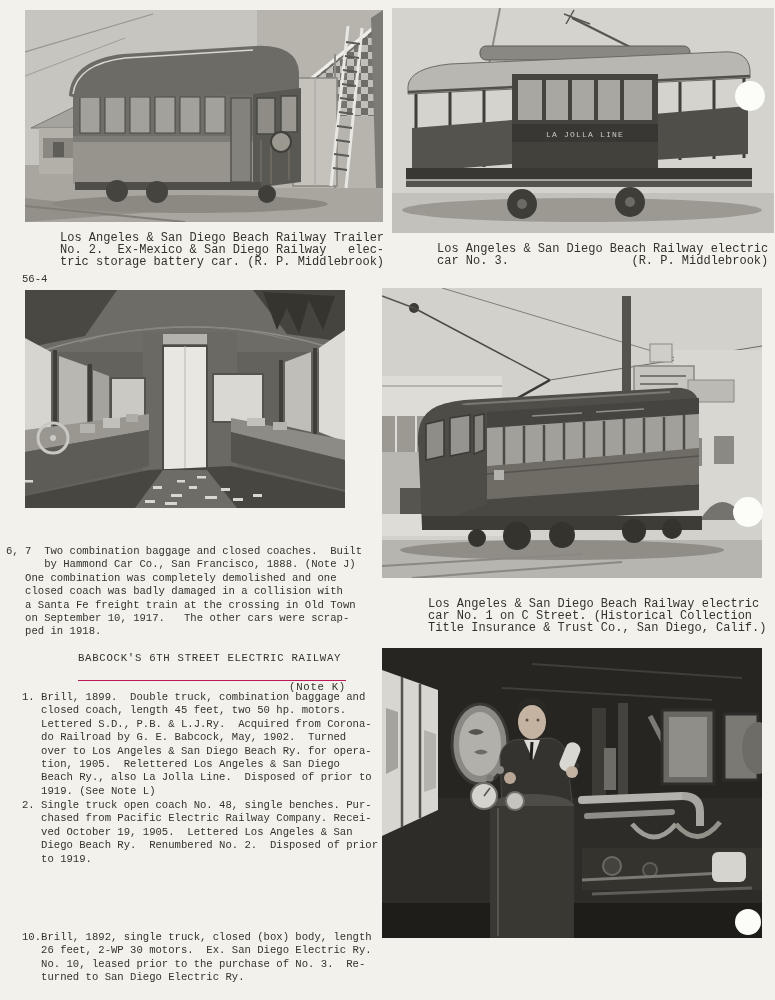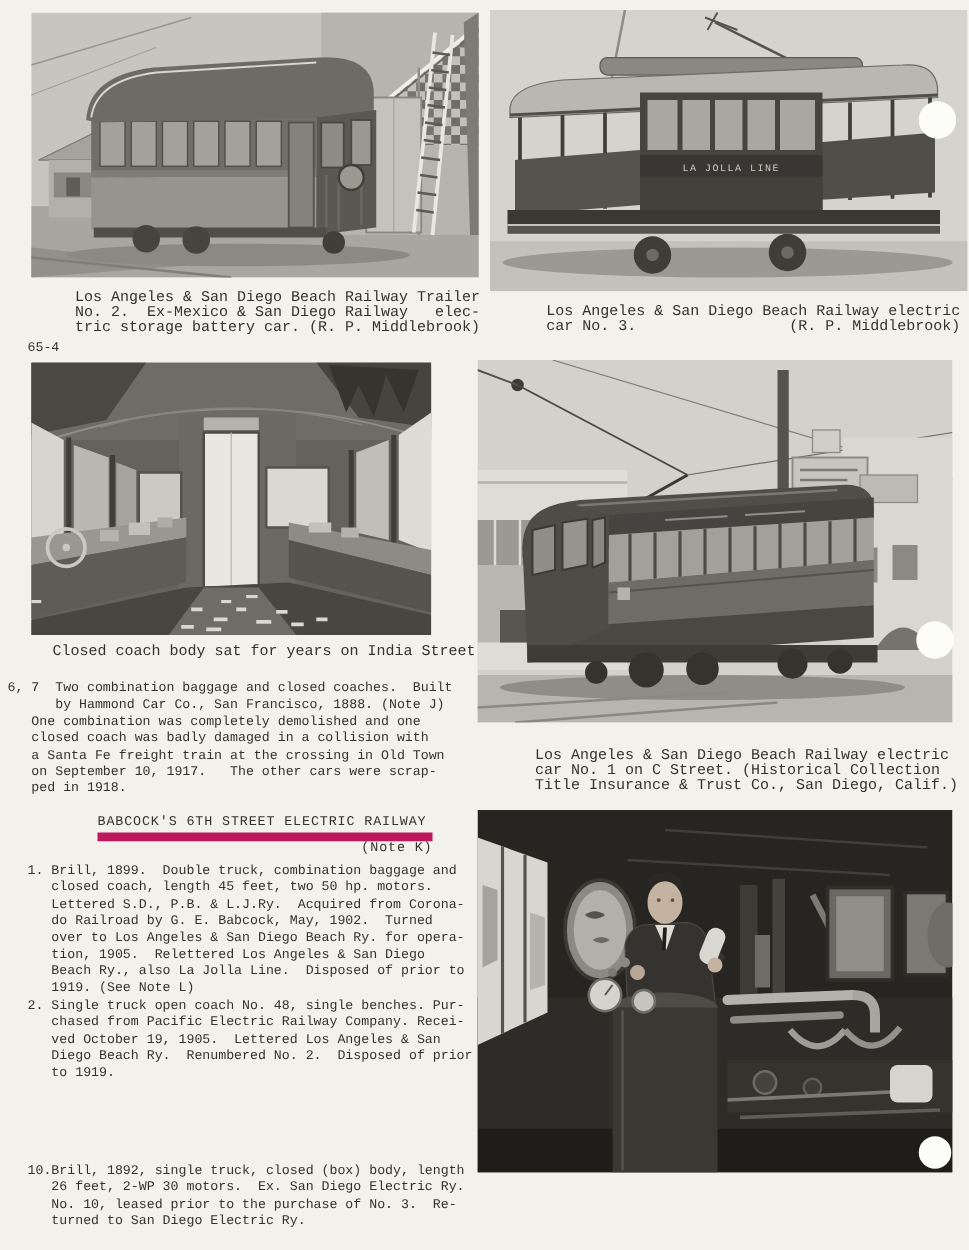--- a/index.html
+++ b/index.html
@@ -7,21 +7,21 @@
     position:relative; width:775px; height:1000px;
     background:#f2f1ec; overflow:hidden;
     font-family:"Liberation Mono","DejaVu Sans Mono",monospace;
     color:#34322d;
   }
   .txt { position:absolute; white-space:pre; font-size:10.6px; line-height:13.4px; }
   .cap { position:absolute; white-space:pre; font-size:12px; line-height:11.9px; }
   .cap-sm { font-size:10.2px; line-height:12.2px; }
   .pagenum { position:absolute; font-size:10.6px; }
   .heading-block { position:absolute; left:78px; top:652px; width:268px; font-size:10.7px; line-height:13.2px; letter-spacing:0.7px; }
-  .heading-line { border-bottom:7px solid #be185d; padding-bottom:1px; white-space:pre; }
+  .heading-line { border-bottom:1px solid #be185d; padding-bottom:15px; white-space:pre; }
   .note-line { text-align:right; white-space:pre; }
   .ph { position:absolute; display:block; }
   .punch { position:absolute; border-radius:50%; background:#fcfcf9; }
   svg text { font-family:"Liberation Mono","DejaVu Sans Mono",monospace; }
 </style>
 </head>
 <body>
 
 <div class="page">
 
@@ -107,21 +107,21 @@
       <circle cx="92" cy="181" r="11" fill="#45443f"></circle>
       <circle cx="132" cy="182" r="11" fill="#45443f"></circle>
       <circle cx="242" cy="184" r="9" fill="#3f3e39"></circle>
     </g>
   </svg>
 
   <div class="cap" style="left:60px;top:233px">Los Angeles &amp; San Diego Beach Railway Trailer
 No. 2.  Ex-Mexico &amp; San Diego Railway   elec-
 tric storage battery car. (R. P. Middlebrook)</div>
 
-  <div class="pagenum" style="left:22px;top:273px">65-4</div>
+  <div class="pagenum" style="left:22px;top:273px">56-4</div>
 
   <svg class="ph" style="left:392px;top:8px" width="382" height="225" viewBox="0 0 382 225">
     <rect width="382" height="225" fill="#d4d3ce"></rect>
     <rect y="185" width="382" height="40" fill="#c3c1bb"></rect>
     <ellipse cx="190" cy="202" rx="180" ry="12" fill="#9b9992"></ellipse>
     <line x1="108" y1="0" x2="96" y2="62" stroke="#8e8c86" stroke-width="2"></line>
     <g>
       <line x1="252" y1="46" x2="180" y2="10" stroke="#55534e" stroke-width="2"></line>
       <line x1="172" y1="6" x2="198" y2="16" stroke="#55534e" stroke-width="1.5"></line>
       <line x1="182" y1="2" x2="174" y2="16" stroke="#55534e" stroke-width="1.5"></line>
@@ -217,21 +217,20 @@
         <rect x="152" y="190" width="8" height="2.5"></rect>
       <rect x="172" y="186" width="9" height="2.5"></rect>
         <rect x="208" y="208" width="10" height="3"></rect>
       <rect x="120" y="210" width="10" height="3"></rect>
         <rect x="188, " y="190" width="8" height="2.5"></rect>
       <rect x="228" y="204" width="9" height="3"></rect>
         <rect x="140" y="212" width="12" height="3"></rect>
     </g>
   </svg>
 
-  <div class="cap" style="left:42px;top:516px">Closed coach body sat for years on India Street</div>
 
   <div class="txt" style="left:6px;top:545px">6, 7  Two combination baggage and closed coaches.  Built
       by Hammond Car Co., San Francisco, 1888. (Note J)
    One combination was completely demolished and one
    closed coach was badly damaged in a collision with
    a Santa Fe freight train at the crossing in Old Town
    on September 10, 1917.   The other cars were scrap-
    ped in 1918.</div>
 
   <svg class="ph" style="left:382px;top:288px" width="380" height="290" viewBox="0 0 380 290">

